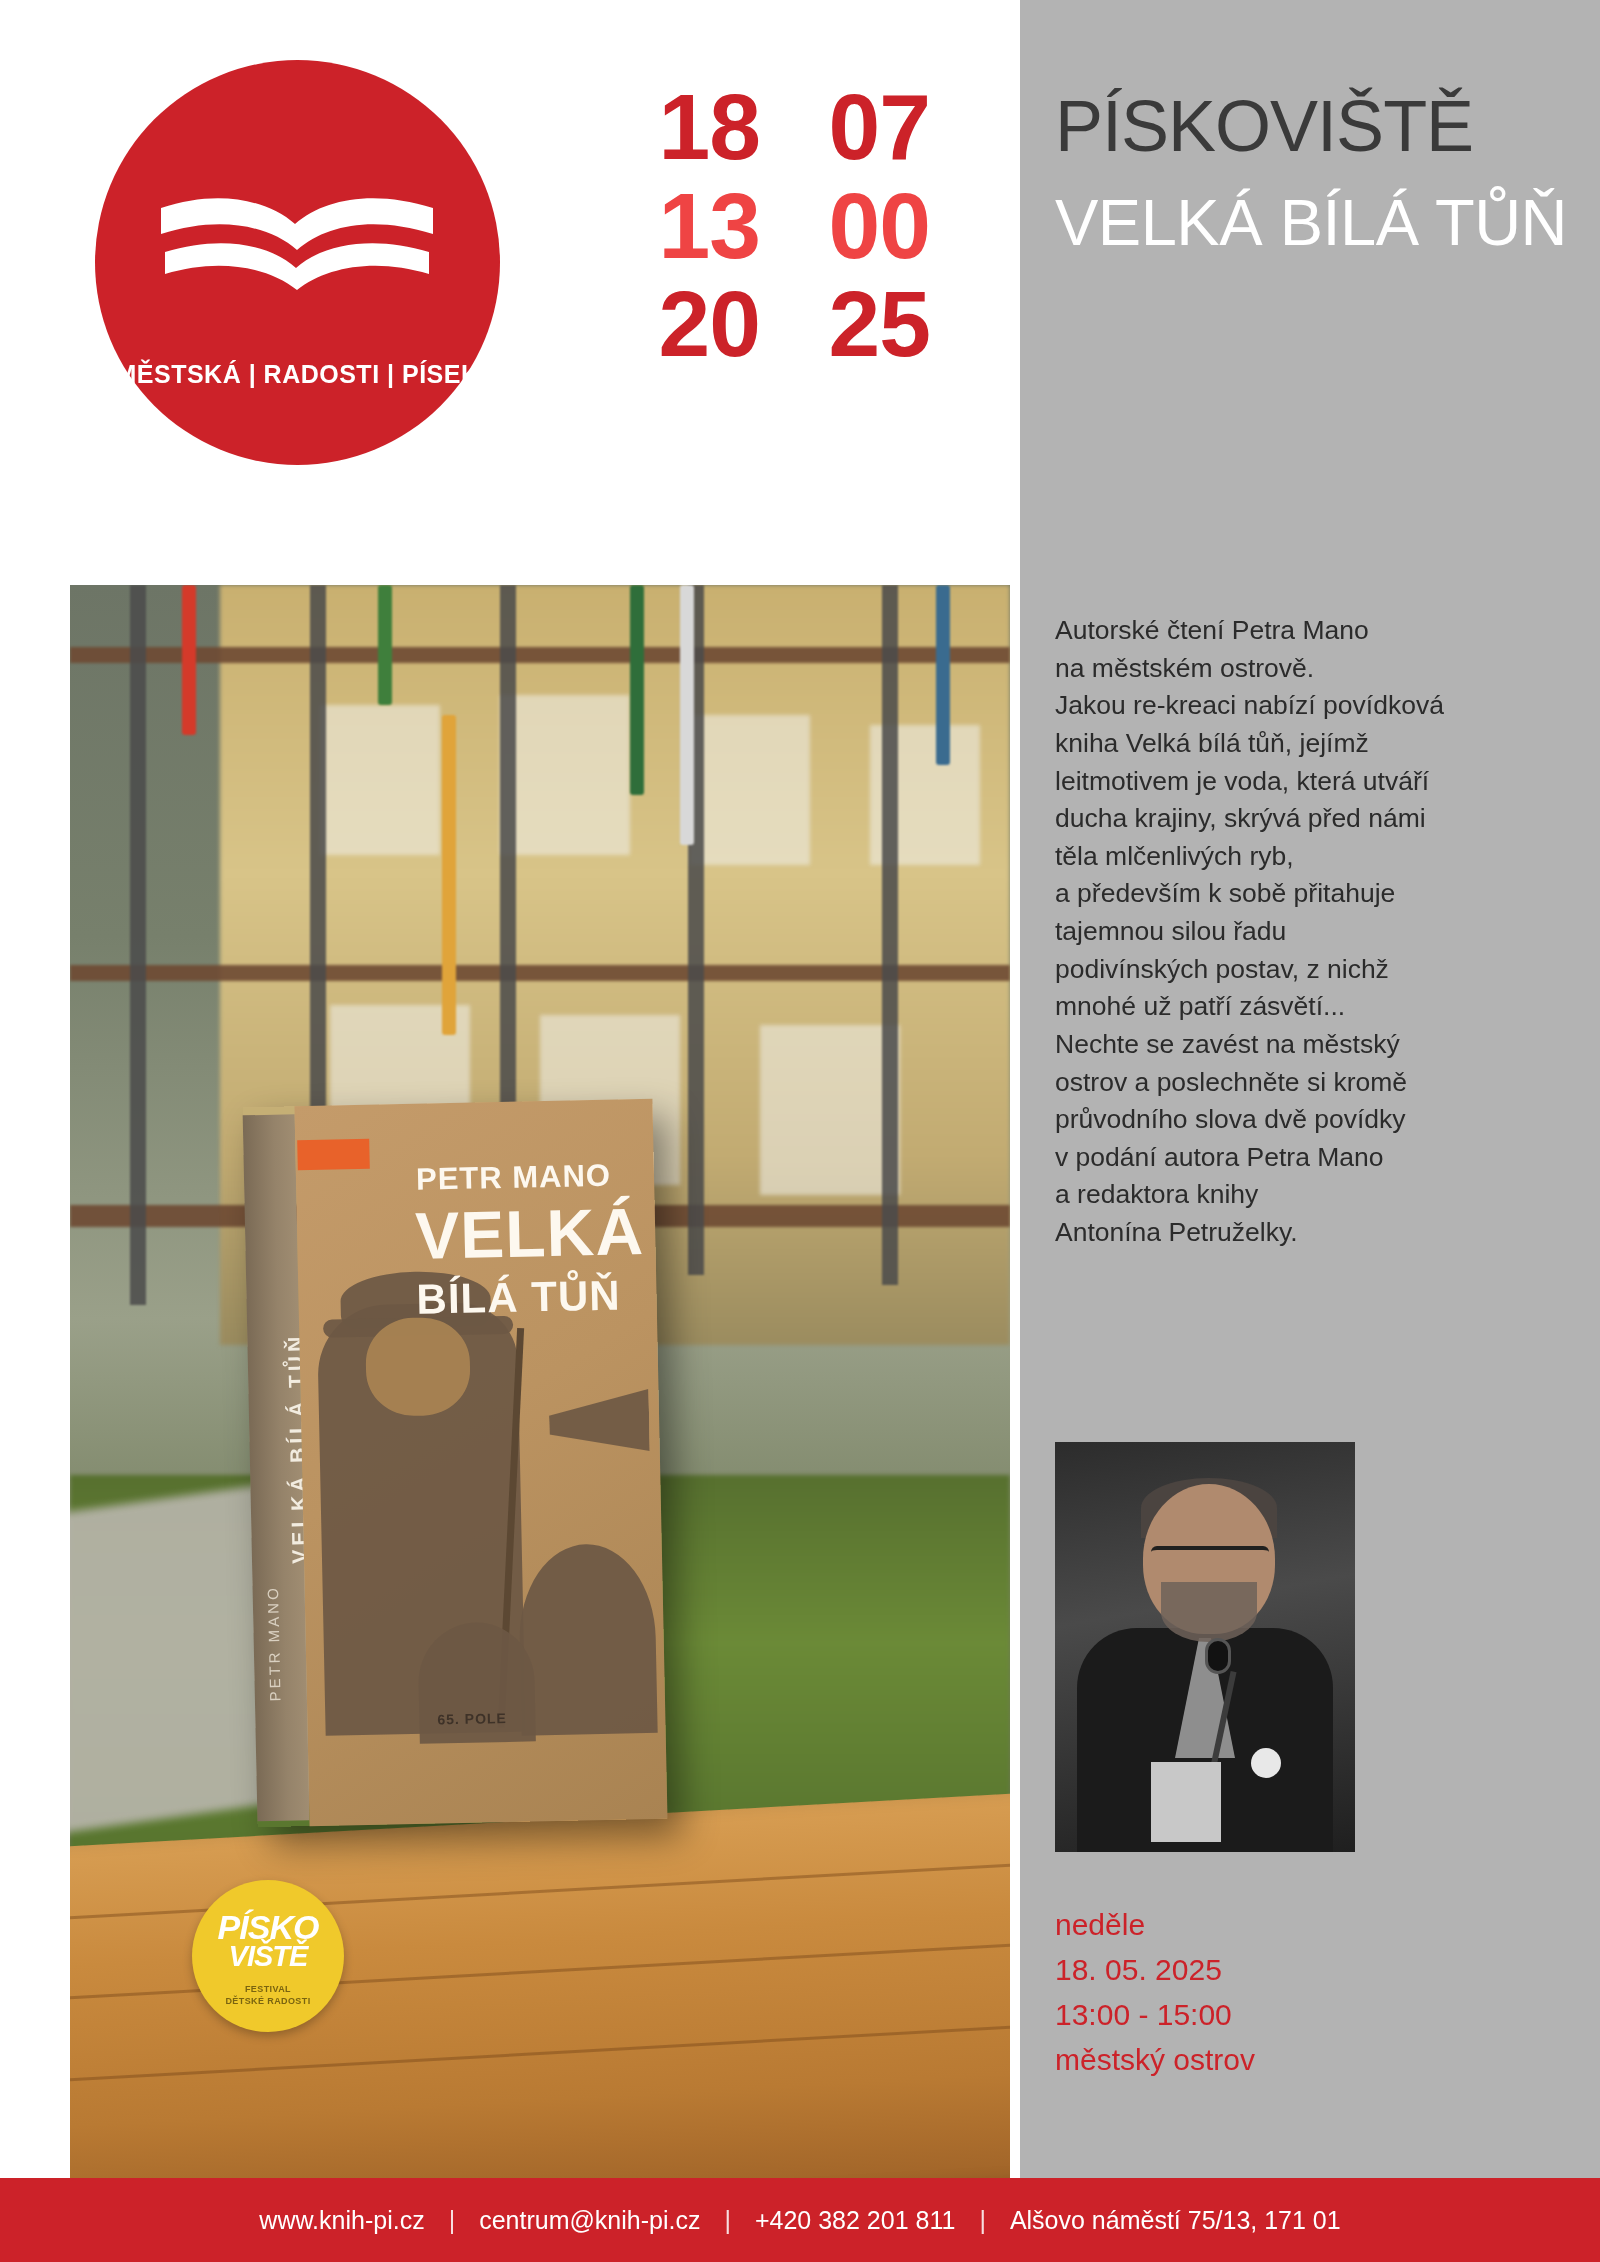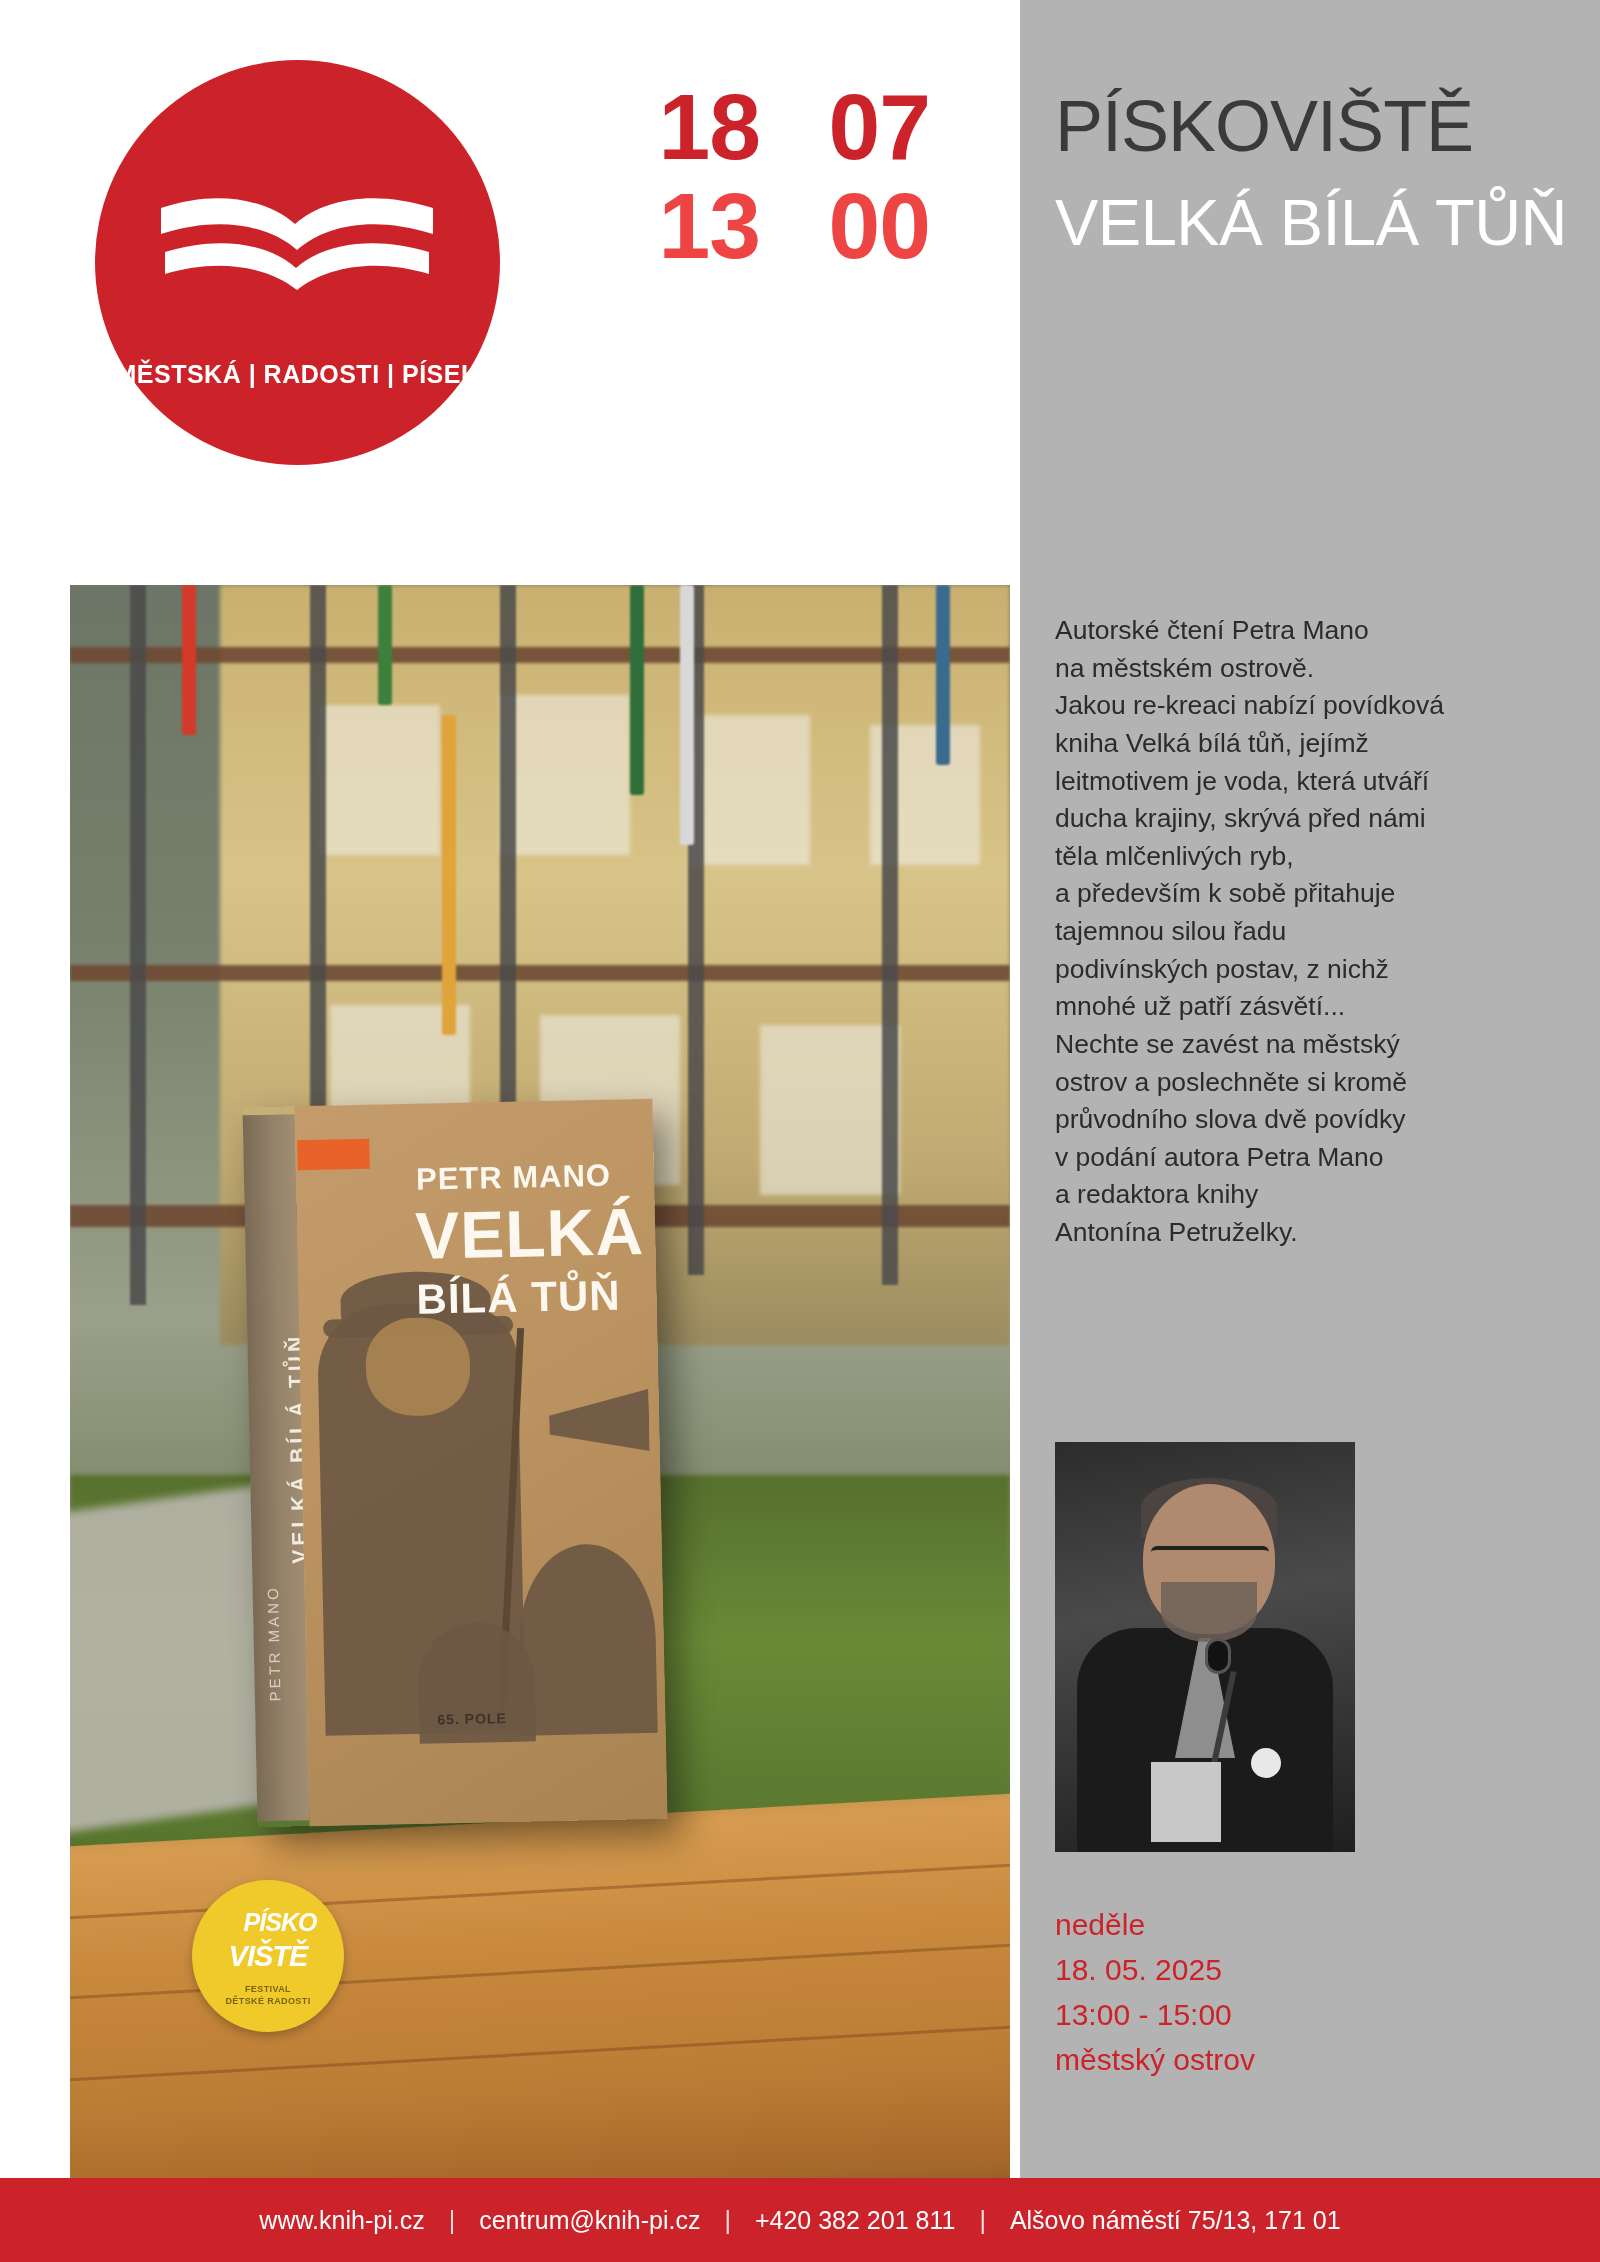--- a/index.html
+++ b/index.html
@@ -411,22 +411,22 @@
   .badge {
     position: absolute;
     left: 122px; top: 1295px;
     width: 152px; height: 152px;
     border-radius: 50%;
     background: #f0c92b;
     text-align: center;
     box-shadow: 0 4px 10px rgba(0,0,0,.25);
   }
   .badge-l1 {
-    position: absolute; left: 12px; top: 28px; width: 152px;
-    color: #ffffff; font-size: 25px; font-weight: bold; font-style: italic;
+    position: absolute; left: 0; top: 28px; width: 152px;
+    color: #ffffff; font-size: 34px; font-weight: bold; font-style: italic;
     letter-spacing: -1px;
   }
   .badge-l2 {
     position: absolute; left: 0; top: 60px; width: 152px;
     color: #ffffff; font-size: 29px; font-weight: bold; font-style: italic;
     letter-spacing: -1px;
   }
   .badge-l3 {
     position: absolute; left: 0; top: 104px; width: 152px;
     color: #7a6410; font-size: 9px; font-weight: bold; letter-spacing: .4px;
@@ -476,20 +476,24 @@
     </div>
 
     <div class="date-block">
       <div class="date-row">
         <span class="num d-red">18</span>
         <span class="num2 d-red">07</span>
       </div>
       <div class="date-row">
         <span class="num d-grey">13</span>
         <span class="num2 d-grey">00</span>
+      </div>
+      <div class="date-row">
+        <span class="num d-red">20</span>
+        <span class="num2 d-red">25</span>
       </div>
     </div>
   </div>
 
   <div class="title-wrap">
     <div class="title-main">PÍSKOVIŠTĚ</div>
     <div class="title-sub">VELKÁ BÍLÁ TŮŇ</div>
   </div>
 
   <div class="body-text">Autorské čtení Petra Mano

